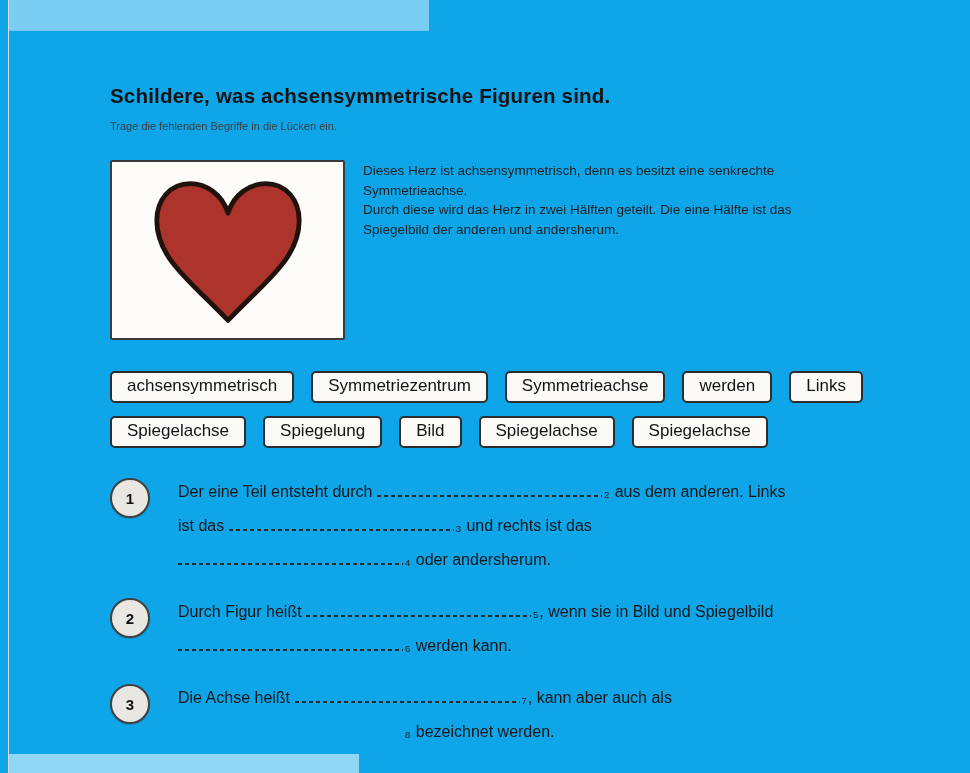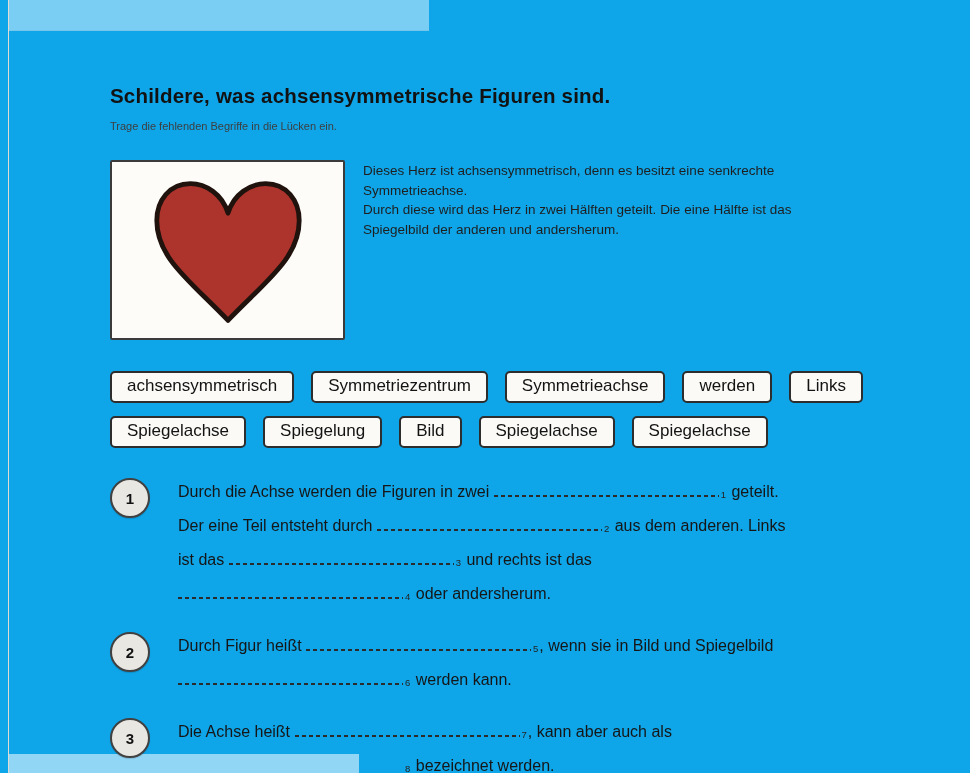--- a/index.html
+++ b/index.html
@@ -98,21 +98,20 @@
           <button class="chip">Bild</button>
           <button class="chip">Spiegelachse</button>
           <button class="chip">Spiegelachse</button>
         </div>
     </div>
 
     <div class="questions">
         <div class="question">
           <div class="qcircle">1</div>
           <div class="qbody">
-            <div class="qline"><span>Durch die Achse werden die Figuren in zwei </span><span class="blank"></span><span class="bnum">1</span><span> geteilt.</span></div>
             <div class="qline"><span>Der eine Teil entsteht durch </span><span class="blank"></span><span class="bnum">2</span><span> aus dem anderen. Links</span></div>
             <div class="qline"><span>ist das </span><span class="blank"></span><span class="bnum">3</span><span> und rechts ist das</span></div>
             <div class="qline"><span class="blank"></span><span class="bnum">4</span><span> oder andersherum.</span></div>
           </div>
         </div>
         <div class="question">
           <div class="qcircle">2</div>
           <div class="qbody">
             <div class="qline"><span>Durch Figur heißt </span><span class="blank"></span><span class="bnum">5</span><span>, wenn sie in Bild und Spiegelbild</span></div>
             <div class="qline"><span class="blank"></span><span class="bnum">6</span><span> werden kann.</span></div>

